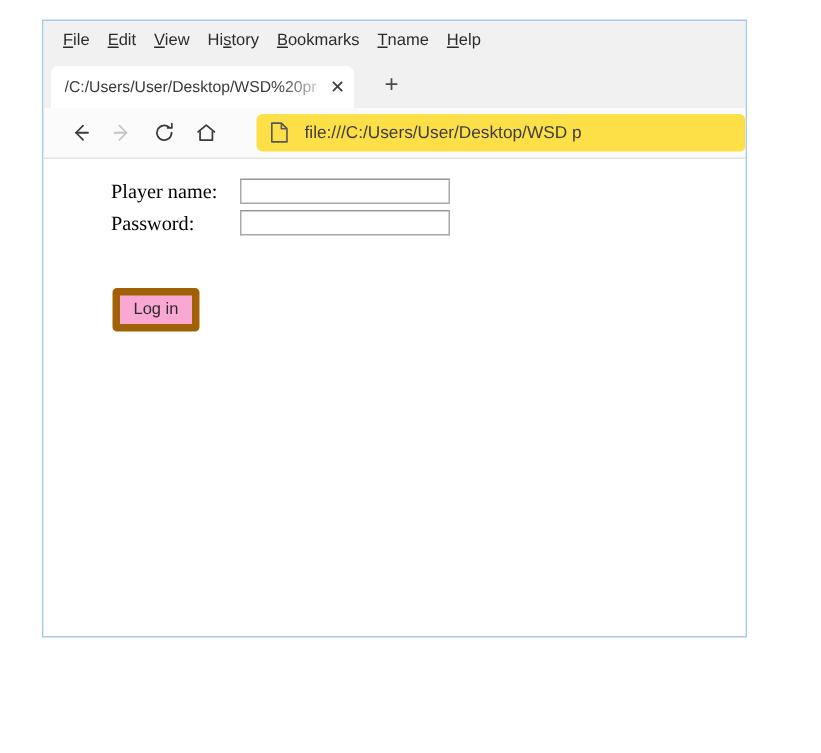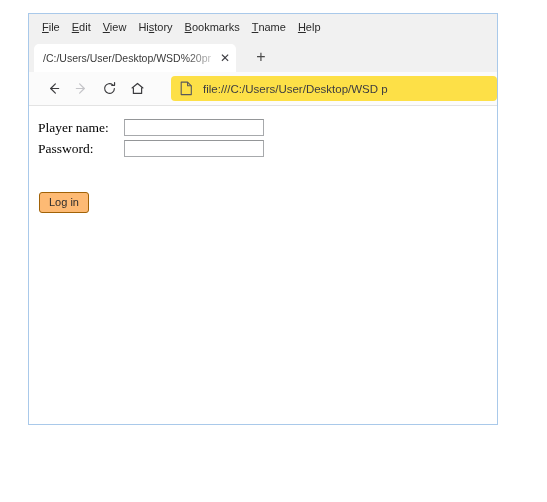--- a/index.html
+++ b/index.html
@@ -163,20 +163,21 @@
   .page-content {
     background: #ffffff;
     height: 381px;
     padding: 13px 0 0 9px;
     box-sizing: border-box;
     position: relative;
   }
 
   .login-form {
     font-family: "Liberation Serif", serif;
+    margin-left: 36px;
   }
   .form-row {
     display: flex;
     align-items: center;
     margin-bottom: 4px;
   }
   .form-label {
     font-family: "Liberation Serif", serif;
     font-size: 13.5px;
     color: #000000;
@@ -195,22 +196,22 @@
     padding: 0 2px;
     outline: none;
   }
 
   .login-btn {
     margin-top: 31px;
     margin-left: 1px;
     font-family: "Liberation Sans", sans-serif;
     font-size: 11px;
     color: #2c2c2c;
-    background: #fdba74;
-    border: 1px solid #a16207;
+    background: #f9a8d4;
+    border: 5px solid #a16207;
     border-radius: 3px;
     padding: 3px 9px 4px 9px;
     cursor: default;
   }
 </style>
 </head>
 <body>
 
 <div class="browser-window">
 

